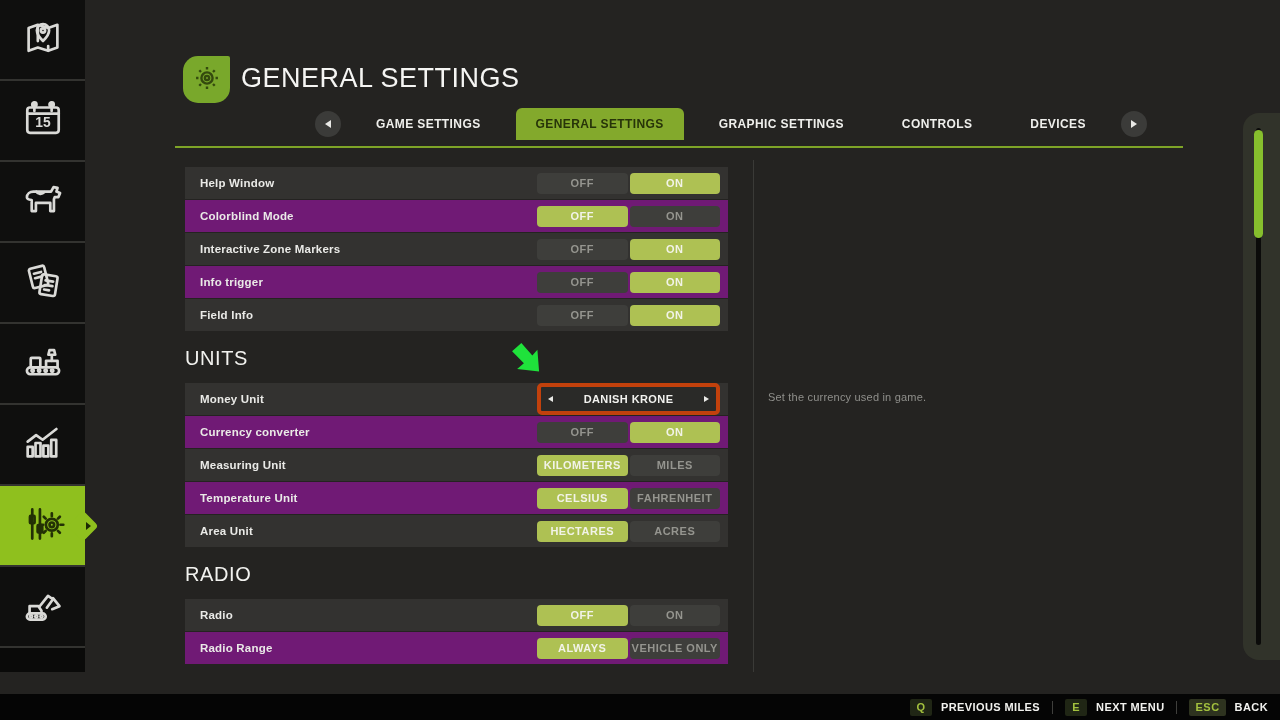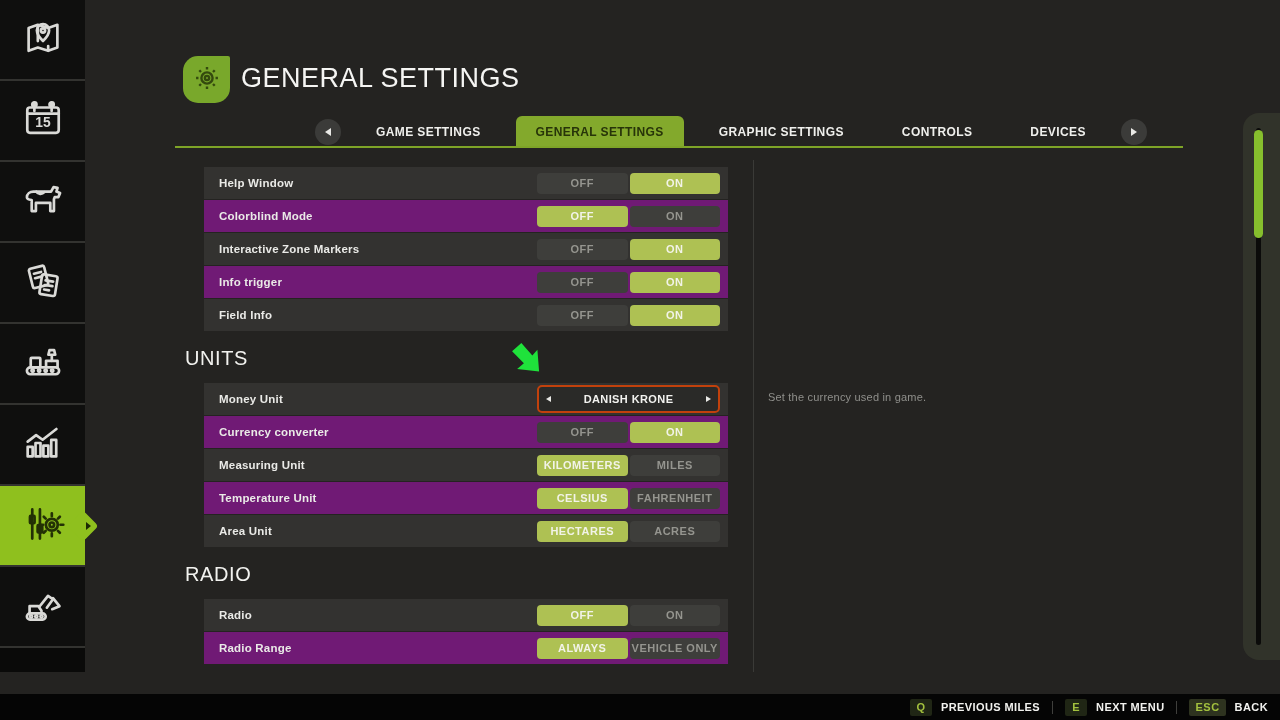--- a/index.html
+++ b/index.html
@@ -45,21 +45,21 @@
     display:flex; align-items:center; justify-content:center;
   }
   .header-icon svg { width:32px; height:32px; stroke:#344a0e; fill:none; stroke-width:1.8; }
   .page-title {
     position:absolute; left:241px; top:63px;
     font-size:27px; font-weight:400; letter-spacing:0.5px; color:#f5f5f3;
   }
 
   
   .tabbar {
-    position:absolute; left:315px; top:116px; height:32px;
+    position:absolute; left:315px; top:108px; height:32px;
     display:flex; align-items:center; gap:12px;
   }
   .nav-circle {
     width:26px; height:26px; border-radius:50%; background:#3b3b39;
     display:flex; align-items:center; justify-content:center; cursor:pointer;
     flex:0 0 auto;
   }
   .tri-l { width:0; height:0; border-right:6px solid #e9e9e6; border-top:4px solid transparent; border-bottom:4px solid transparent; }
   .tri-r { width:0; height:0; border-left:6px solid #e9e9e6; border-top:4px solid transparent; border-bottom:4px solid transparent; }
   .tab {
@@ -72,41 +72,41 @@
   }
   .tab-underline {
     position:absolute; left:175px; top:146px; width:1008px; height:2px;
     background:#7ea427;
   }
 
   
   .content { position:absolute; left:185px; top:167px; width:543px; }
   .row {
     height:32px; margin-bottom:1px; display:flex; align-items:center;
-    padding:0 8px 0 15px; position:relative;margin-left:19px;
+    padding:0 8px 0 15px; position:relative;
   }
   .row.shade-a { background:#333230; }
   .row.shade-b { background:#701a75; }
   .row-label { font-size:11.5px; font-weight:bold; color:#eaeae7; letter-spacing:0.2px; flex:1 1 auto; }
   .section-title {
     font-size:20px; font-weight:400; color:#f2f2ef; letter-spacing:0.6px;
     margin:15px 0 13px 0; height:24px; line-height:24px;
   }
   .toggle-group { display:flex; gap:2px; width:183px; flex:0 0 auto; }
   .opt-btn {
     flex:1 1 0; height:21px; border-radius:4px; border:none;
     font-family:"Liberation Sans",sans-serif;
     font-size:11px; font-weight:bold; letter-spacing:0.5px;
     background:#3e3e3b; color:#95958f; cursor:pointer;
     display:flex; align-items:center; justify-content:center; white-space:nowrap;
   }
   .opt-btn.active { background:#aec153; color:#f2f3e8; }
   .selector {
     width:183px; height:22px; flex:0 0 auto;
-    background:#2a2a28; border:2px solid #c2410c; border-radius:5px;
+    background:#2a2a28; border:4px solid #c2410c; border-radius:5px;
     display:flex; align-items:center; justify-content:space-between;
     padding:12px 7px; cursor:pointer;
   }
   .selector-value { font-size:11px; font-weight:bold; color:#f2f2ef; letter-spacing:0.4px; }
   .sel-tri-l { width:0; height:0; border-right:5px solid #e9e9e6; border-top:3.5px solid transparent; border-bottom:3.5px solid transparent; }
   .sel-tri-r { width:0; height:0; border-left:5px solid #e9e9e6; border-top:3.5px solid transparent; border-bottom:3.5px solid transparent; }
 
   
   .v-divider { position:absolute; left:753px; top:160px; height:512px; width:1px; background:#3a3a37; }
   .info-text { position:absolute; left:768px; top:391px; font-size:11px; color:#8f8f8b; letter-spacing:0.2px; }

